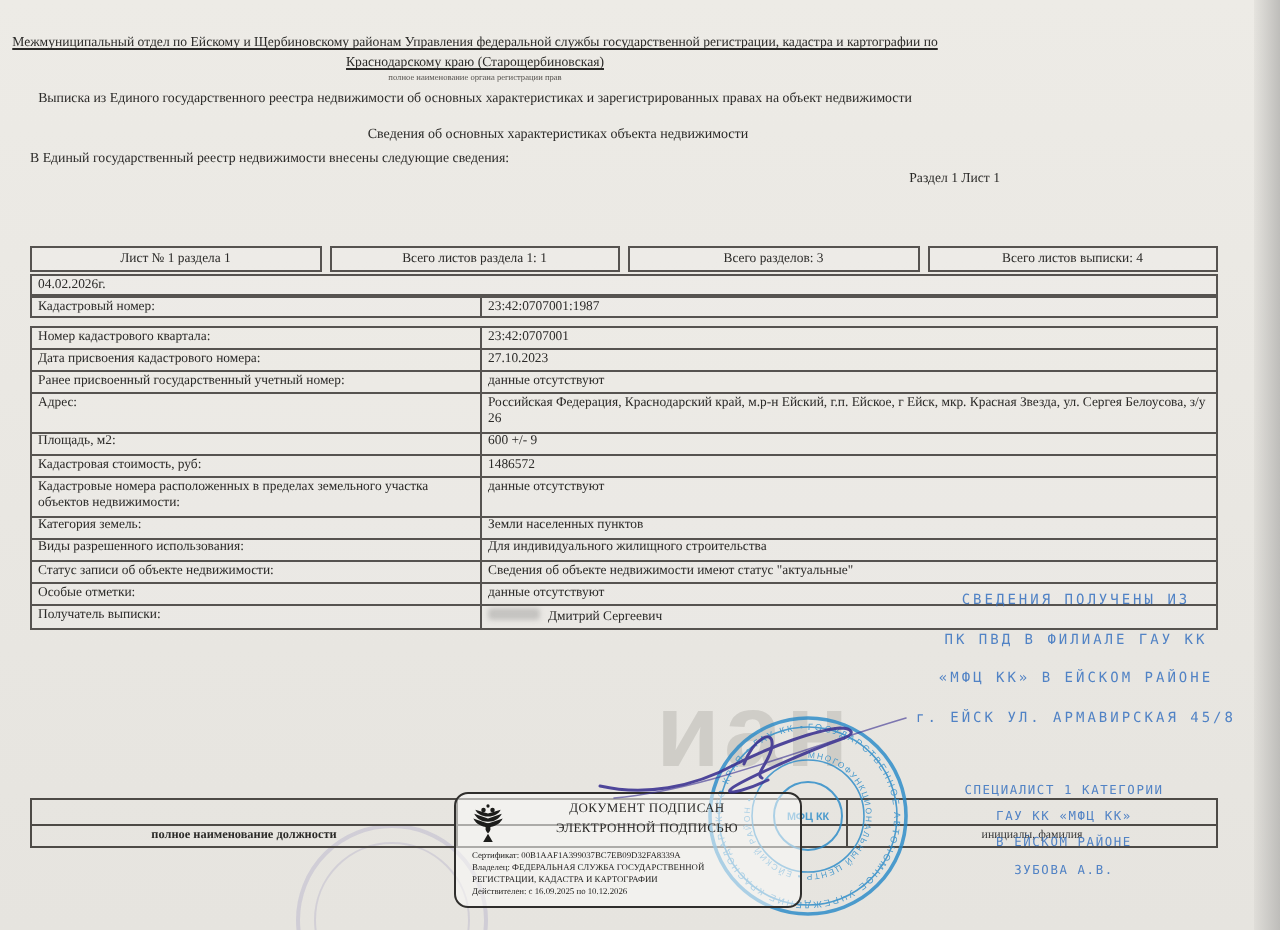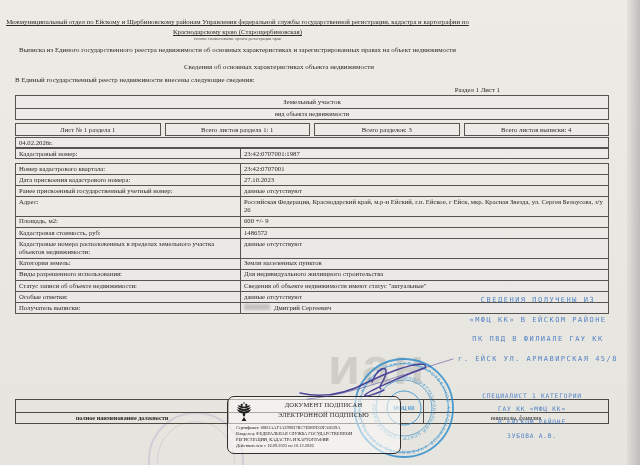--- a/index.html
+++ b/index.html
@@ -81,24 +81,20 @@
 
   <div class="cline" style="top:46px">
     <span class="doc-title">Выписка из Единого государственного реестра недвижимости об основных характеристиках и зарегистрированных правах на объект недвижимости</span>
   </div>
   <div class="cline" style="top:63px;width:485px">
     <span class="doc-sub">Сведения об основных характеристиках объекта недвижимости</span>
   </div>
   <div class="intro">В Единый государственный реестр недвижимости внесены следующие сведения:</div>
   <div class="section-lbl">Раздел 1 Лист 1</div>
 
-  <div class="bx" style="top:95px">
-    <div class="rowA1">Земельный участок</div>
-    <div class="rowA2">вид объекта недвижимости</div>
-  </div>
 
   <div class="sheetrow">
     <div class="sheetcell">Лист № 1 раздела 1</div>
     <div class="sheetcell">Всего листов раздела 1: 1</div>
     <div class="sheetcell">Всего разделов: 3</div>
     <div class="sheetcell">Всего листов выписки: 4</div>
   </div>
 
   <div class="bx daterow">04.02.2026г.</div>
 
@@ -153,22 +149,22 @@
         <div class="val">данные отсутствуют</div>
     </div>
     <div class="t2row">
       <div class="lbl">Получатель выписки:</div>
       <div class="val"><span class="redact"></span><span>Дмитрий Сергеевич</span></div>
     </div>
   </div>
 
   <div class="stamp-text st1">
     <div>СВЕДЕНИЯ ПОЛУЧЕНЫ ИЗ</div>
+    <div>ПК ПВД В ФИЛИАЛЕ ГАУ КК</div>
     <div>«МФЦ КК» В ЕЙСКОМ РАЙОНЕ</div>
-    <div>ПК ПВД В ФИЛИАЛЕ ГАУ КК</div>
     <div>г. ЕЙСК УЛ. АРМАВИРСКАЯ 45/8</div>
   </div>
 
   <svg class="roundstamp" width="104" height="104" viewBox="0 0 104 104">
     <defs>
       <path id="ringO" d="M52,9 a43,43 0 1,1 -0.1,0"></path>
       <path id="ringI" d="M52,23 a29,29 0 1,1 -0.1,0"></path>
     </defs>
     <g fill="none" stroke="#2a8bc9">
       <circle cx="52" cy="52" r="49" stroke-width="1.8"></circle>

